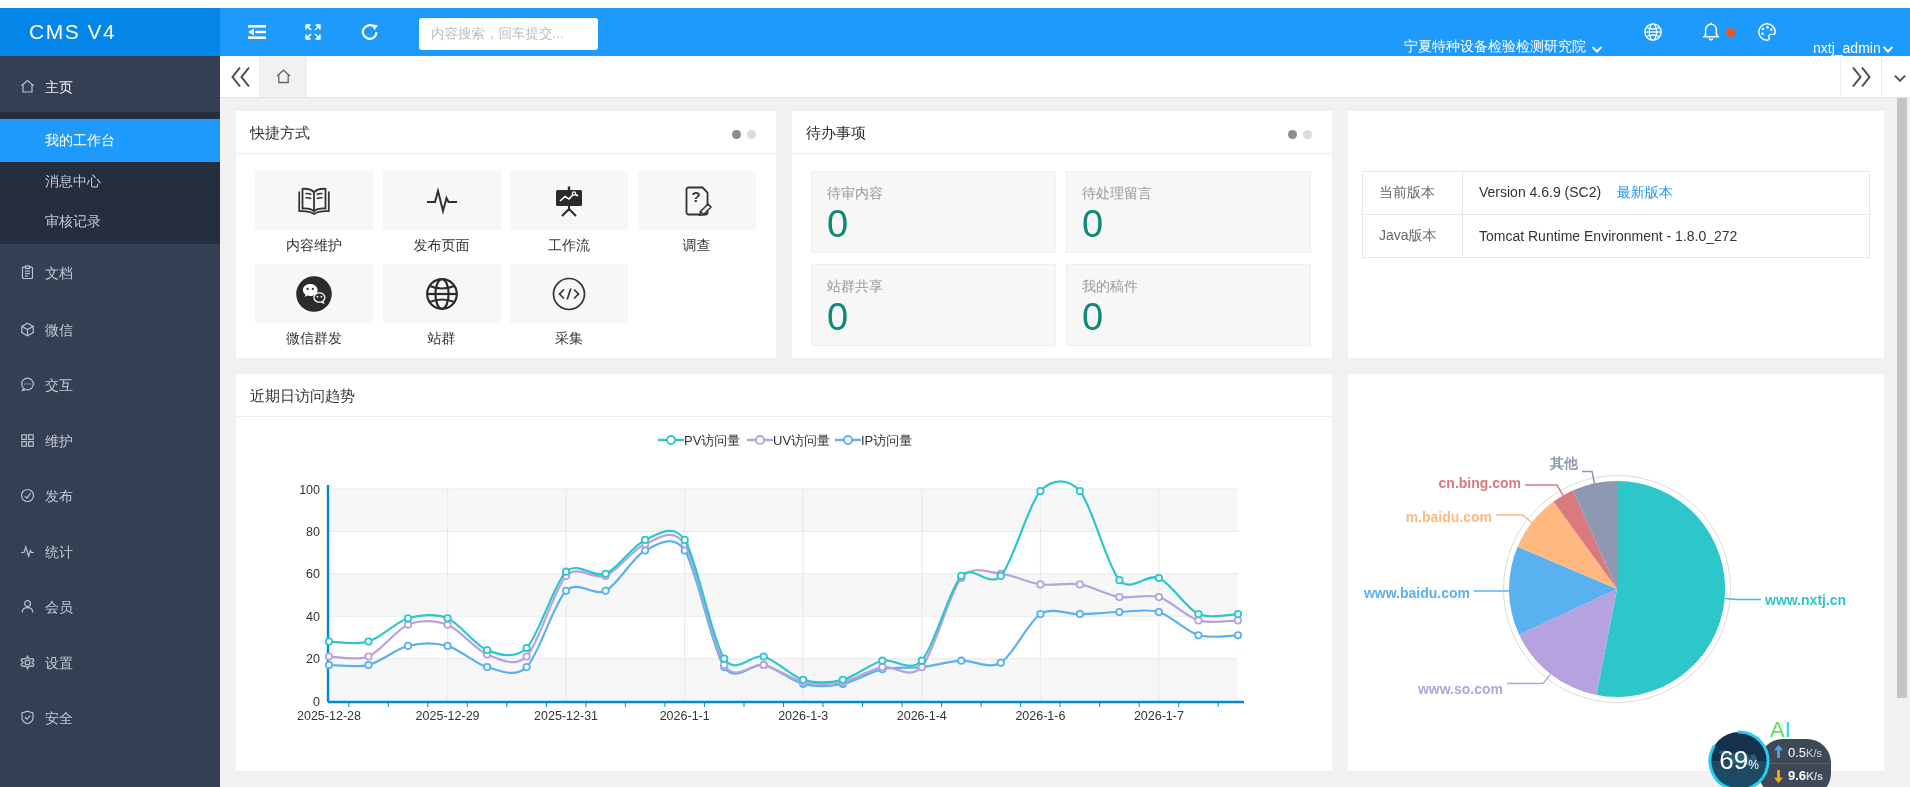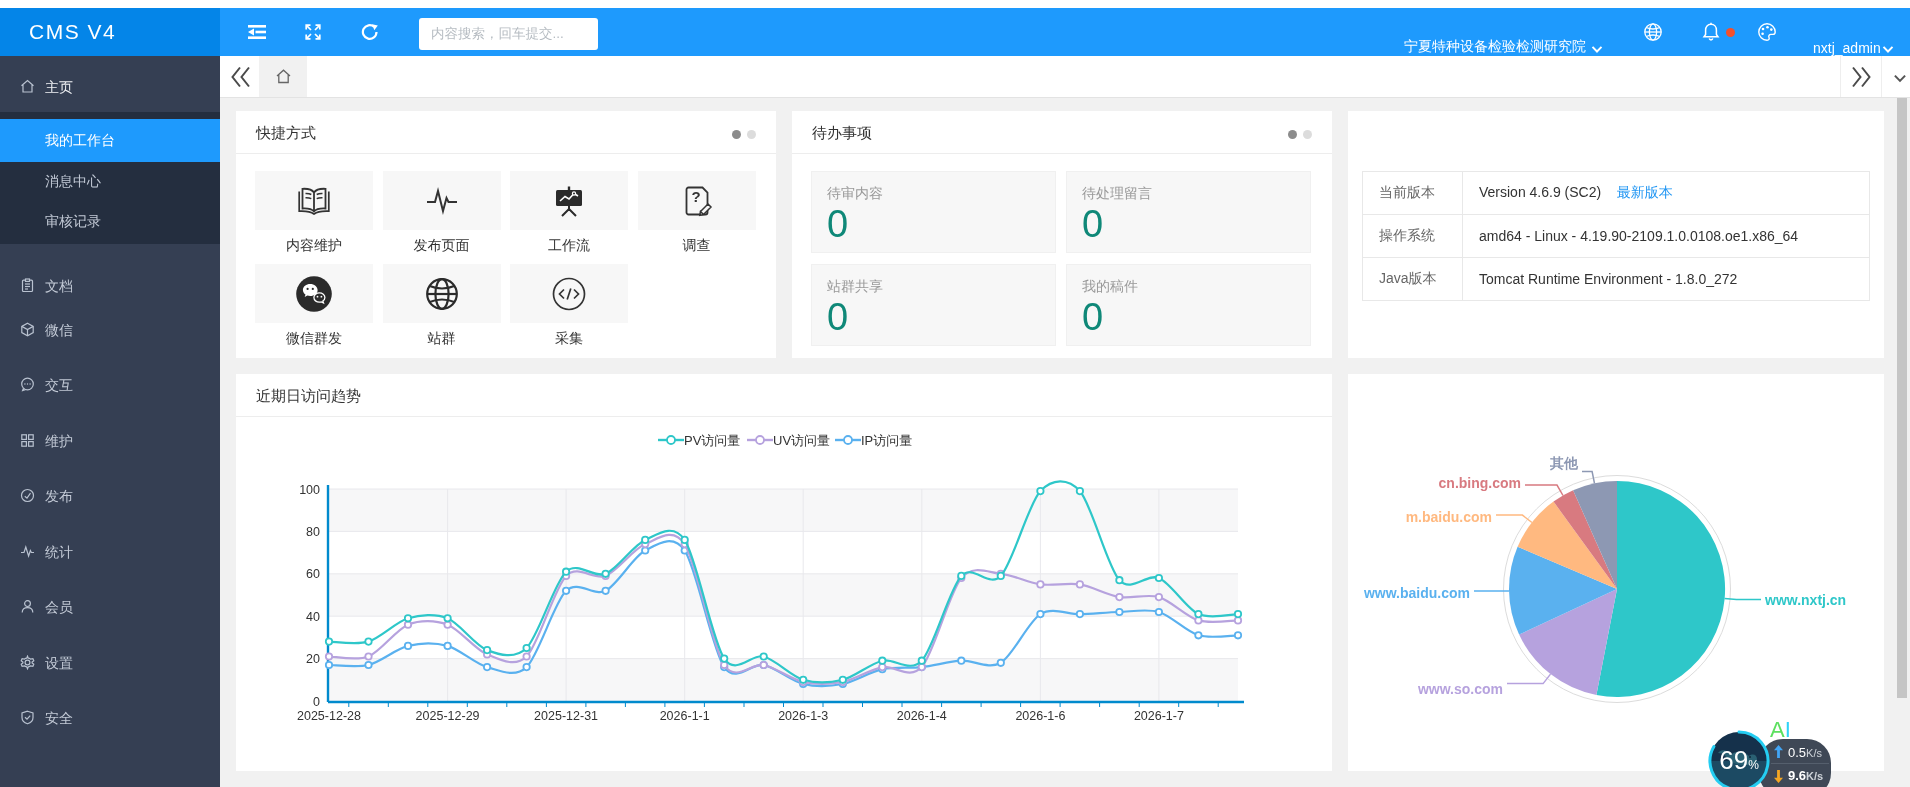--- a/index.html
+++ b/index.html
@@ -20,21 +20,21 @@
 .mitem{position:absolute;left:0;width:260px;height:50px;color:#c3cad6;font-size:14px}
 .mitem .ic{position:absolute;left:20px;top:50%;margin-top:-8px}
 .mitem .tx{position:absolute;left:45px;top:50%;line-height:0}
 .mitem .ar{position:absolute;right:14px;top:50%;margin-top:-6px}
 
 #toolbar{left:220px;top:56px;width:1690px;height:42px;background:#fff;border-bottom:1px solid #e3e3e3}
 #tab{position:absolute;left:39px;top:0;width:48px;height:41px;background:#f1f1f1;display:flex;align-items:center;justify-content:center}
 
 #content{left:220px;top:98px;width:1690px;height:689px;background:#f1f1f1}
 .card{position:absolute;background:#fff}
-.chead{position:absolute;left:0;top:0;right:0;height:43px;border-bottom:1px solid #ededed;font-size:15px;color:#333;line-height:43px;padding-left:20px}
+.chead{position:absolute;left:0;top:0;right:0;height:43px;border-bottom:1px solid #ededed;font-size:15px;color:#333;line-height:43px;padding-left:14px}
 .dots{position:absolute;right:20px;top:19px;line-height:0}
 .dot{display:inline-block;width:9px;height:9px;border-radius:50%;margin-left:6px}
 .tile{position:absolute;width:118px;height:59px;background:#f7f7f7;display:flex;align-items:center;justify-content:center}
 .tlabel{position:absolute;width:118px;text-align:center;font-size:14px;color:#333}
 .statbox{position:absolute;width:245px;height:82px;background:#f7f7f7;border:1px solid #f0f0f0}
 .slabel{position:absolute;left:15px;top:13px;font-size:14px;color:#999}
 .snum{position:absolute;left:15px;top:31px;font-size:38px;color:#0f8878}
 table.env{border-collapse:collapse;position:absolute;left:14px;top:60px;width:508px}
 table.env td{border:1px solid #e8e8e8;height:43px;font-size:14px;color:#333;padding-left:16px}
 table.env td.k{width:100px;color:#666}
@@ -119,21 +119,21 @@
       <span class="tx">主页</span>
     <span class="ar" style="transform:rotate(180deg);margin-top:-3px !important"><svg width="12" height="12" viewBox="0 0 12 12" style="">
           <polyline points="2.2,4.2 6.0,8.2 9.8,4.2" fill="none" stroke="#c3cad6" stroke-width="1.6"></polyline>
         </svg></span>
   </div>
 </div>
 <div class="abs" id="sub"></div>
 <div class="abs" id="active">我的工作台</div>
 <div class="subitem" style="top:173px">消息中心</div>
 <div class="subitem" style="top:213px">审核记录</div>
-<div class="abs mitem" style="top:261px">
+<div class="abs mitem" style="top:248px">
     <span class="ic"><svg width="15" height="15" viewBox="0 0 15 15" style="">
         <g stroke="#b9c2d0" stroke-width="1.2" fill="none">
           <rect x="2.5" y="2.2" width="10" height="11.3" rx="1"></rect>
           <rect x="5.5" y="1" width="4" height="2.4" fill="#353f53"></rect>
           <line x1="5" y1="6" x2="10" y2="6"></line>
           <line x1="5" y1="8.5" x2="10" y2="8.5"></line>
           <line x1="5" y1="11" x2="8" y2="11"></line>
         </g>
       </svg></span>
     <span class="tx">文档</span>
@@ -358,24 +358,20 @@
       <span class="slabel">我的稿件</span>
       <span class="snum">0</span>
     </div>
 </div>
 <div class="card" style="left:1348px;top:111px;width:536px;height:247px">
 <table class="env">
       <tbody>
         <tr>
           <td class="k">当前版本</td>
           <td>Version 4.6.9 (SC2) &nbsp;&nbsp; <span class="ln">最新版本</span></td>
-        </tr>
-        <tr>
-          <td class="k">操作系统</td>
-          <td>amd64 - Linux - 4.19.90-2109.1.0.0108.oe1.x86_64</td>
         </tr>
         <tr>
           <td class="k">Java版本</td>
           <td>Tomcat Runtime Environment - 1.8.0_272</td>
         </tr>
       </tbody>
     </table>
 </div>
 <div class="card" style="left:236px;top:374px;width:1096px;height:397px">
 <div class="chead">近期日访问趋势</div>

